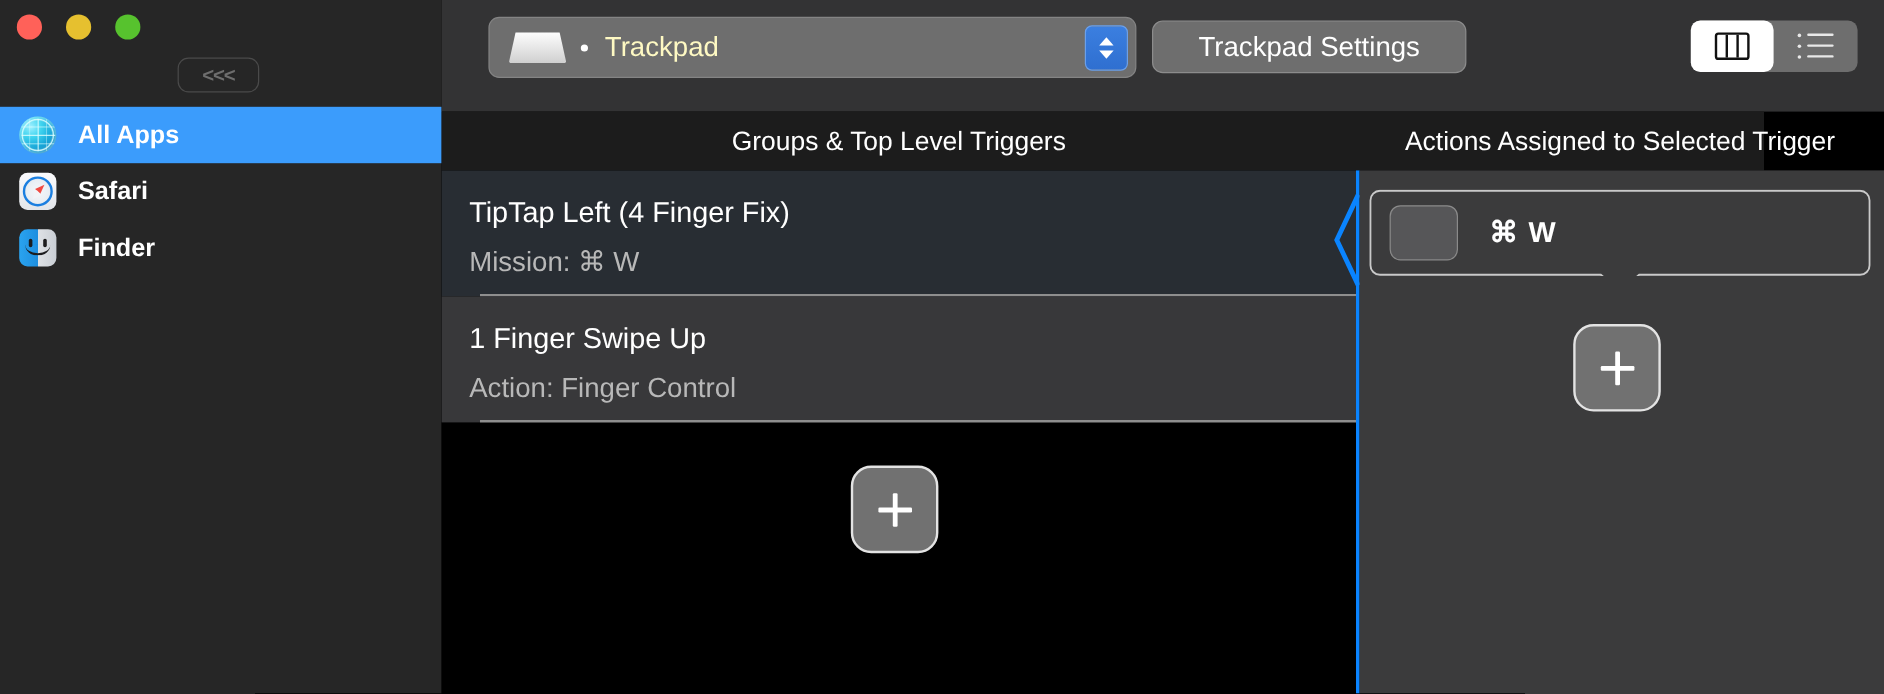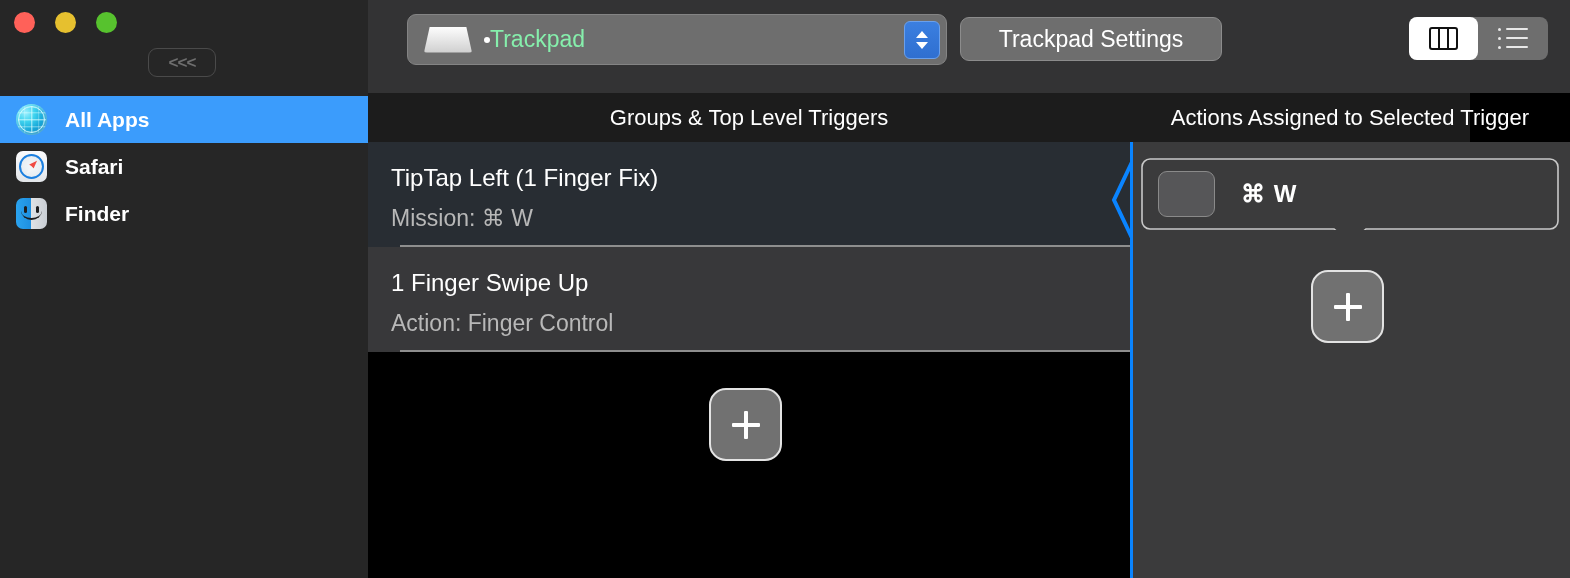--- a/index.html
+++ b/index.html
@@ -20,21 +20,21 @@
   .tl-green  { background:#57C22E; }
 
   #collapse-btn {
     position:absolute; left:148px; top:48px; width:68px; height:29px;
     border:1.5px solid #4a4a4a; border-radius:9px;
     display:flex; align-items:center; justify-content:center;
     color:#6e6e6e; font-size:17px; font-weight:bold; letter-spacing:-1px;
     background:transparent;
   }
 
-  #app-list { position:absolute; left:0; top:96px; width:368px;text-align:center; }
+  #app-list { position:absolute; left:0; top:89px; width:368px;text-align:center; }
   .app-row {
     height:47px; display:flex; align-items:center; padding-left:16px; gap:18px;
   }
   .app-row.selected { background:#3B9CFC; }
   .app-label { color:#fff; font-size:21px; font-weight:bold; }
   .app-icon { width:31px; height:31px; flex:none; position:relative; }
 
   
   .icon-globe {
     border-radius:50%;
@@ -104,21 +104,21 @@
     display:flex; align-items:center;
   }
   .tp-glyph { margin-left:16px; width:48px; height:26px; position:relative; flex:none; }
   .tp-glyph::before{
     content:""; position:absolute; inset:0;
     background:linear-gradient(180deg,#fdfdfd 0%,#cfcfcf 100%);
     clip-path: polygon(12% 0%, 88% 0%, 100% 100%, 0% 100%);
     border-radius:3px;
   }
   .tp-dot { width:6px; height:6px; border-radius:50%; background:#fff; margin-left:12px; flex:none; }
-  .tp-label { color:#86efac; font-size:23px; }
+  .tp-label { color:#fef9c3; font-size:23px; margin-left:14px; }
   #trackpad-stepper {
     position:absolute; right:6px; top:6px; width:36px; height:38px;
     background:linear-gradient(180deg,#3b7fe0 0%,#2f6fd0 100%);
     border:1px solid #6aa0ec; border-radius:6px;
     display:flex; flex-direction:column; align-items:center; justify-content:center; gap:4px;
   }
   .step-chev { width:0; height:0; border-left:6px solid transparent; border-right:6px solid transparent; }
   .step-chev.up   { border-bottom:7px solid #fff; }
   .step-chev.down { border-top:7px solid #fff; }
 
@@ -303,21 +303,21 @@
 
   <div id="headers">
     <div class="col-header" id="header-groups">Groups &amp; Top Level Triggers</div>
     <div class="col-header" id="header-actions">Actions Assigned to Selected Trigger</div>
   </div>
 
   <div id="trigger-pane">
     <div class="trigger-list">
 
       <div class="trigger-row selected">
-        <div class="trigger-title">TipTap Left (1 Finger Fix)</div>
+        <div class="trigger-title">TipTap Left (4 Finger Fix)</div>
         <div class="trigger-action">Mission: ⌘ W</div>
         <span class="sep"></span>
       </div>
 
       <div class="trigger-row">
         <div class="trigger-title">1 Finger Swipe Up</div>
         <div class="trigger-action">Action: Finger Control</div>
         <span class="sep"></span>
       </div>
 

